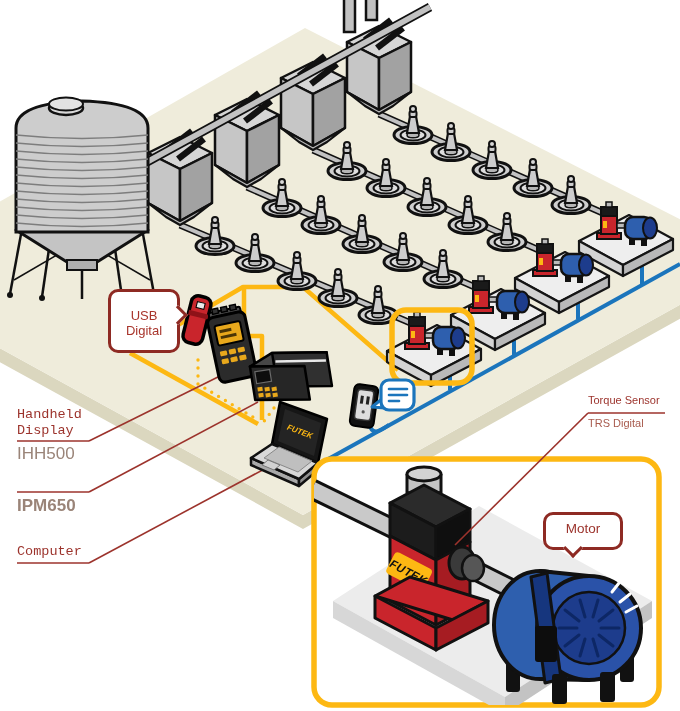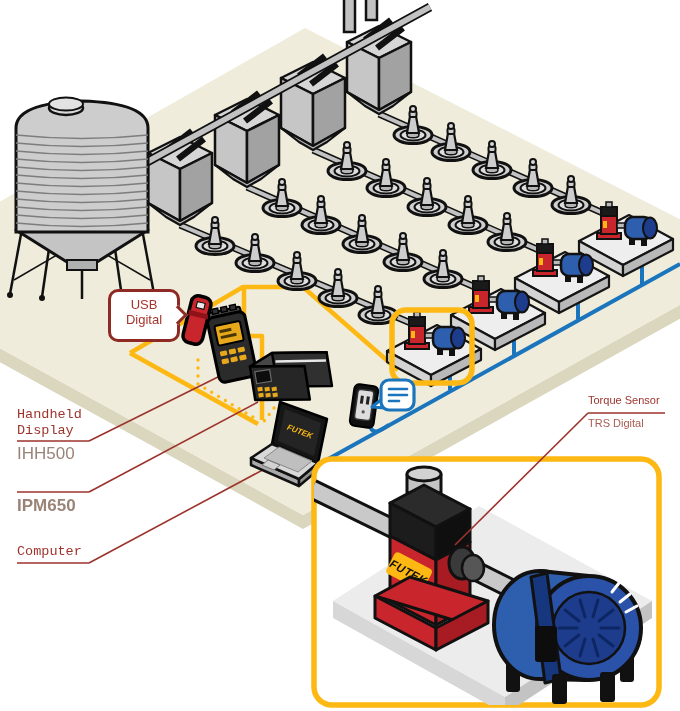--- a/index.html
+++ b/index.html
@@ -7,21 +7,21 @@
          font-family:"Liberation Sans",sans-serif;}
   #stage svg{position:absolute;left:0;top:0;}
   .txt{position:absolute;line-height:1.2;}
   .lbl{color:#9c332c;font-size:13.5px;font-family:Liberation Mono, monospace;}
   .model{color:#9a8478;font-size:17px;}
   .bubble{position:absolute;background:#fff;border:3px solid #8e2a23;border-radius:10px;
           color:#a8352c;text-align:center;font-size:13px;line-height:1.18;}
   .tail{position:absolute;width:11px;height:11px;background:#fff;transform:rotate(45deg);}
   .tail-right{border-top:3px solid #8e2a23;border-right:3px solid #8e2a23;right:-8px;top:16px;}
   .tail-down{border-right:3px solid #8e2a23;border-bottom:3px solid #8e2a23;left:20px;bottom:-8px;}
-  .usb-bubble{left:108px;top:289px;width:66px;height:42px;padding-top:5px;}
+  .usb-bubble{left:108px;top:289px;width:66px;height:42px;padding-top:16px;}
   .motor-bubble{left:543px;top:512px;width:74px;height:26px;padding-top:6px;font-size:13.5px;color:#9c332c;}
   .torque-lbl{left:588px;top:394px;width:90px;color:#9c332c;font-size:11px;}
   .torque-model{left:588px;top:417px;width:90px;color:#a85b4e;font-size:11px;}
 </style>
 </head>
 <body>
 
 <div id="stage">
 <svg width="680" height="711" viewBox="0 0 680 711">
   <defs>
@@ -343,13 +343,17 @@
 <div class="txt lbl" style="left:17px;top:407px;width:78px;">Handheld Display</div>
 <div class="txt model" style="left:17px;top:444px;">IHH500</div>
 
 <div class="txt model" style="left:17px;top:496px;font-weight:bold;">IPM650</div>
 
 <div class="txt lbl" style="left:17px;top:544px;width:120px;">Computer</div>
 
 <div class="txt torque-lbl">Torque Sensor</div>
 <div class="txt torque-model">TRS Digital</div>
 
+<div class="bubble motor-bubble">
+  <div class="tail tail-down"></div>
+  <span>Motor</span>
 </div>
+</div>
 
 </body></html>

